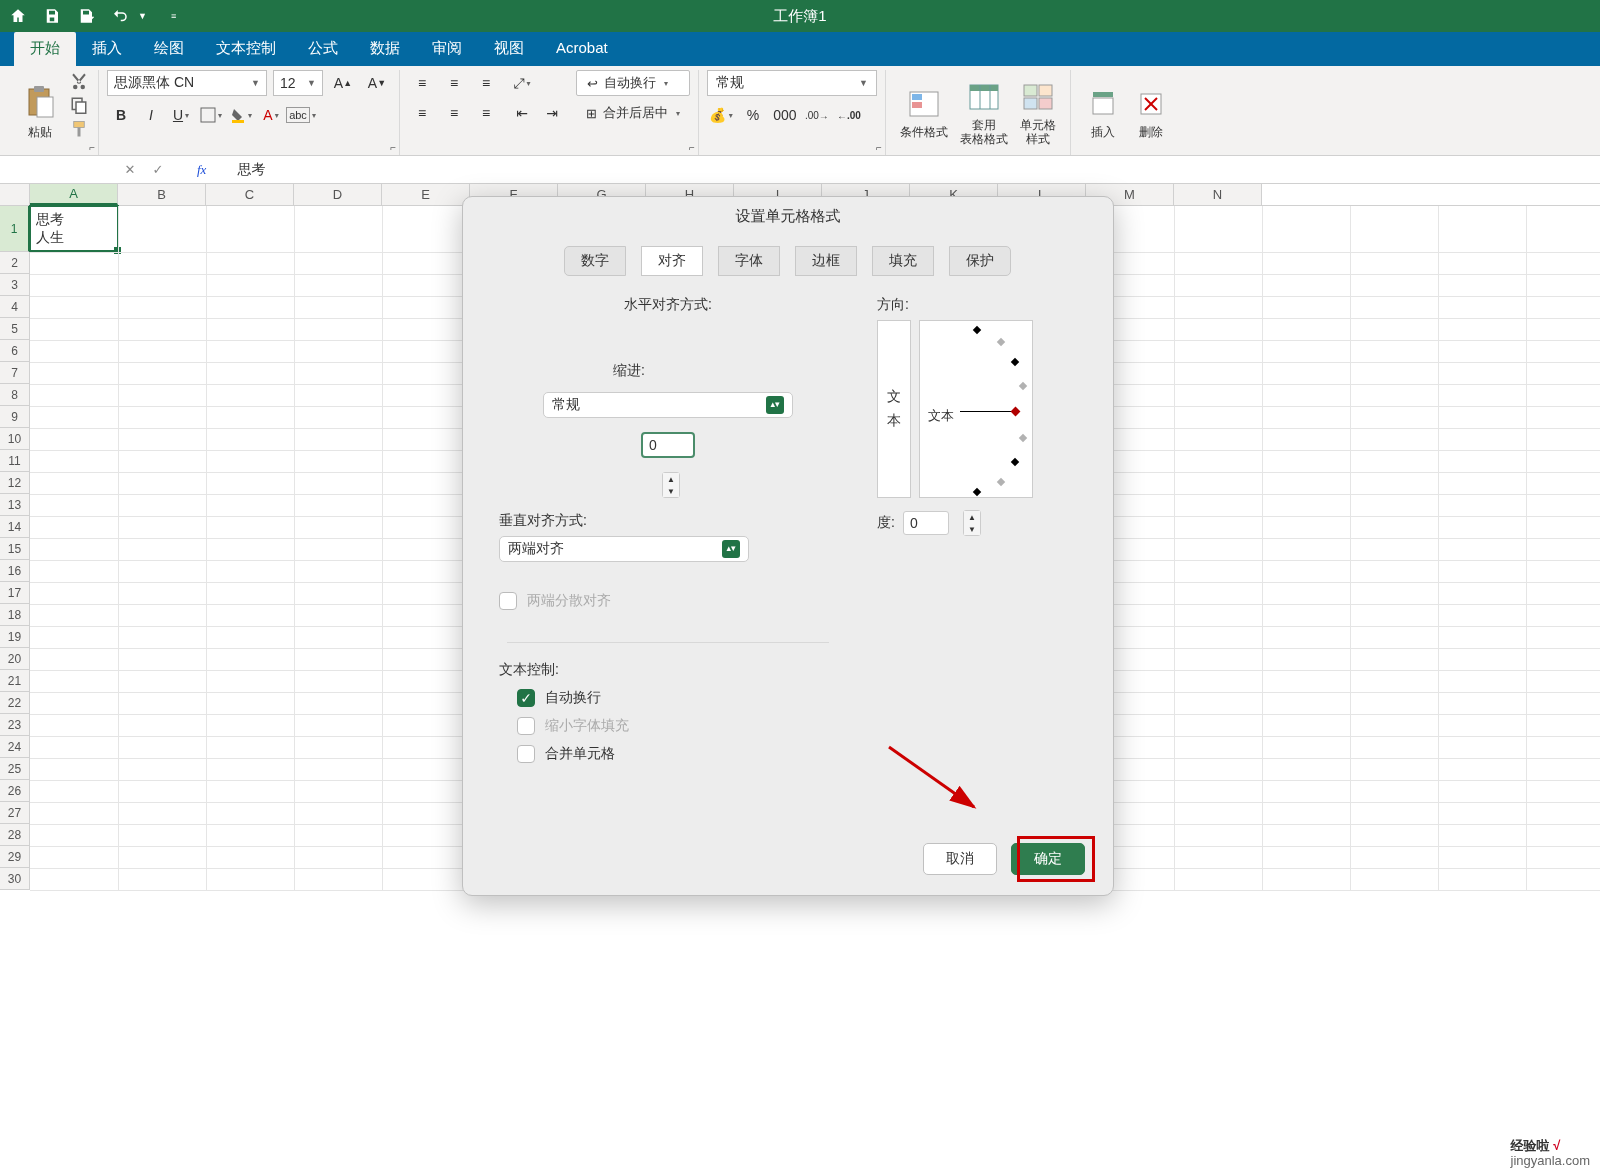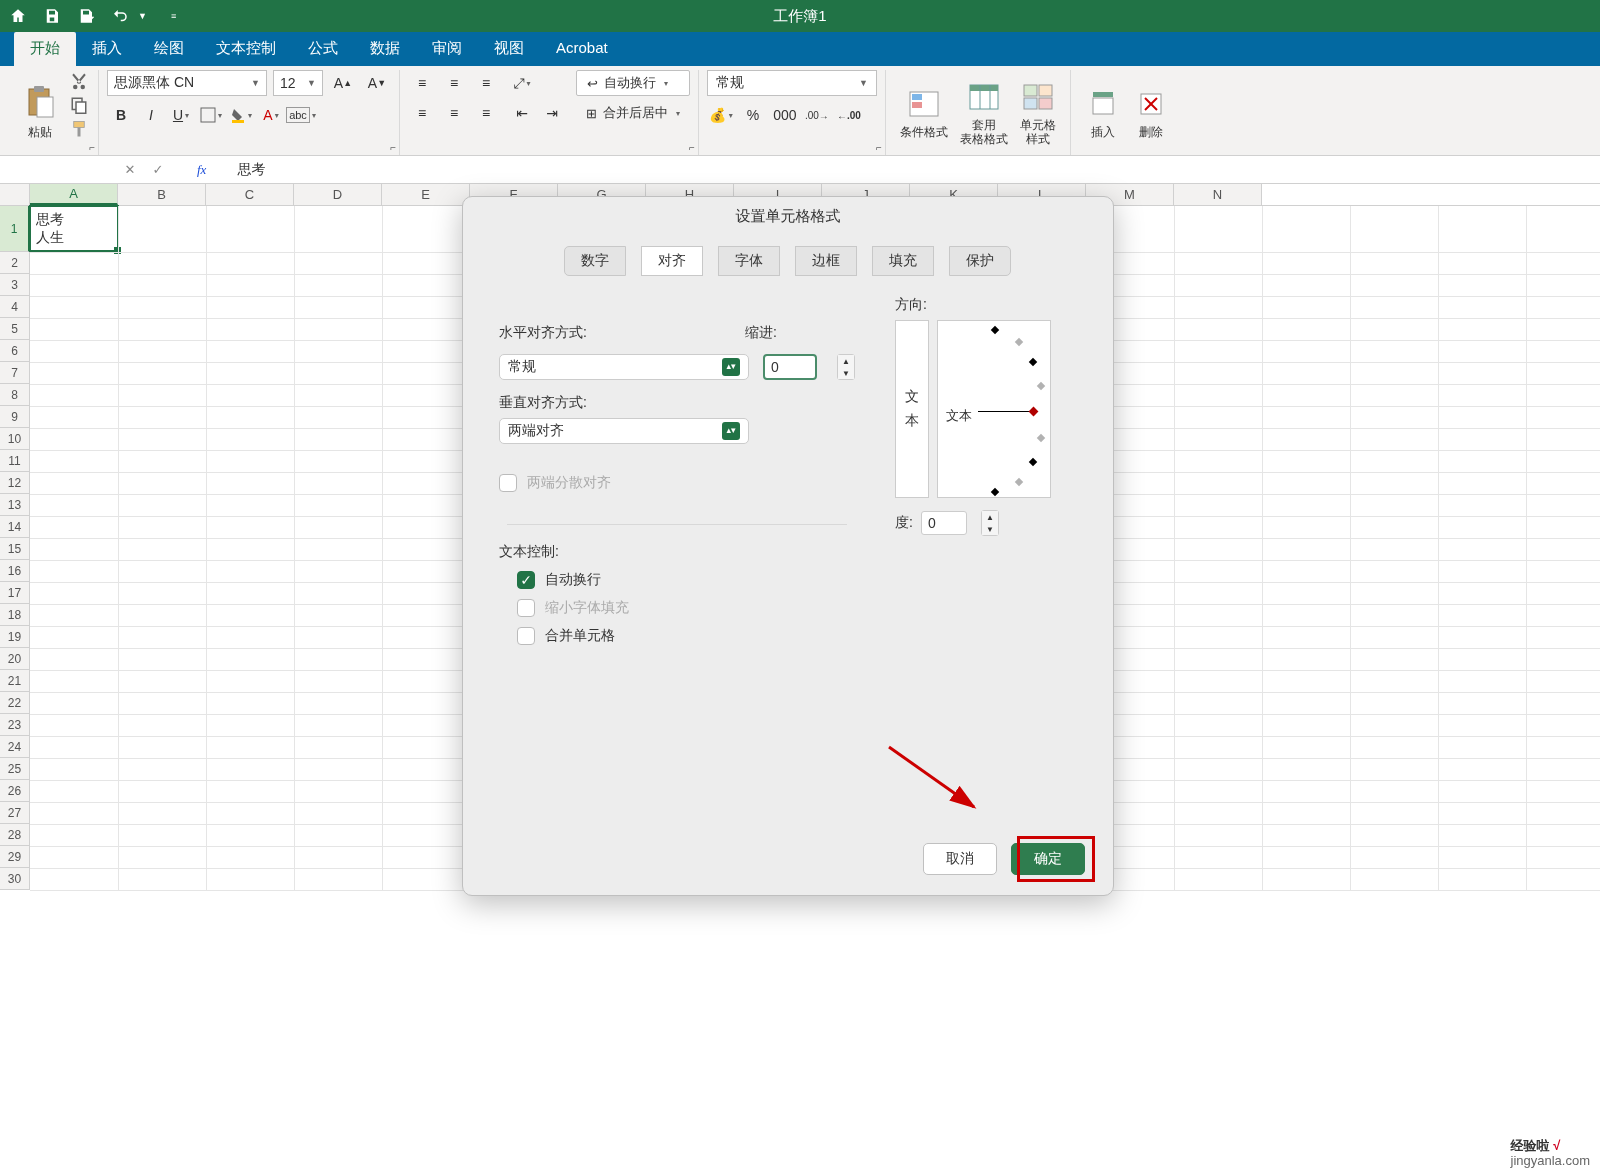--- a/index.html
+++ b/index.html
@@ -69,21 +69,21 @@
 .dlg-tab.active{background:#fff;}
 .dialog-body{padding:0 36px;display:flex;gap:40px;}
 .left-col{flex:1;}
 .right-col{width:200px;}
 .field-label{font-size:14px;margin-bottom:6px;}
 .select-box{width:250px;height:26px;background:#fff;border:1px solid #ccc;border-radius:5px;display:flex;align-items:center;padding:0 8px;justify-content:space-between;font-size:14px;}
 .select-chev{width:18px;height:18px;background:#217346;border-radius:3px;color:#fff;display:flex;align-items:center;justify-content:center;font-size:9px;flex-direction:column;line-height:0.6;}
 .spin-input{width:54px;height:26px;background:#fff;border:2px solid #4a8c6a;border-radius:4px;padding:0 6px;font-size:14px;display:flex;align-items:center;}
 .spinner-btns{display:inline-flex;flex-direction:column;border:1px solid #ccc;border-radius:3px;margin-left:6px;}
 .spinner-btns span{width:16px;height:12px;display:flex;align-items:center;justify-content:center;font-size:8px;background:#f5f5f5;}
-.row-field{display:flex;align-items:flex-end;gap:14px;}
+.row-field{display:flex;align-items:center;gap:14px;flex-direction:column;}
 .check-row{display:flex;align-items:center;gap:10px;font-size:14px;margin:10px 0;}
 .check{width:18px;height:18px;border:1px solid #bbb;border-radius:4px;background:#fff;display:flex;align-items:center;justify-content:center;}
 .check.checked{background:#217346;border-color:#217346;color:#fff;}
 .disabled{color:#aaa;}
 .orient-box{display:flex;gap:8px;}
 .orient-text-v{width:34px;height:178px;background:#fff;border:1px solid #ccc;display:flex;flex-direction:column;align-items:center;justify-content:center;font-size:14px;gap:6px;}
 .orient-dial{width:114px;height:178px;background:#fff;border:1px solid #ccc;position:relative;}
 .dial-dot{position:absolute;width:6px;height:6px;background:#000;transform:rotate(45deg);}
 .dial-label{position:absolute;left:8px;top:86px;font-size:13px;}
 .dial-line{position:absolute;left:40px;top:90px;width:54px;height:1px;background:#000;}

